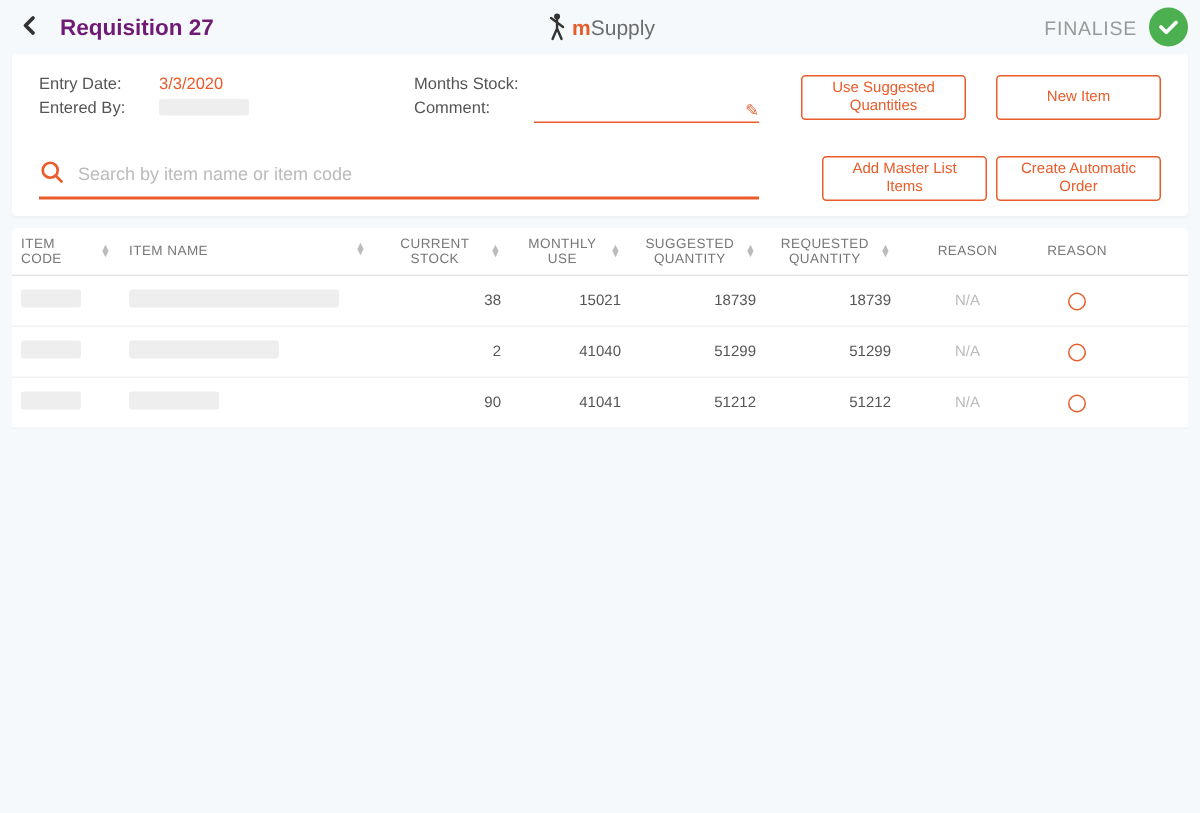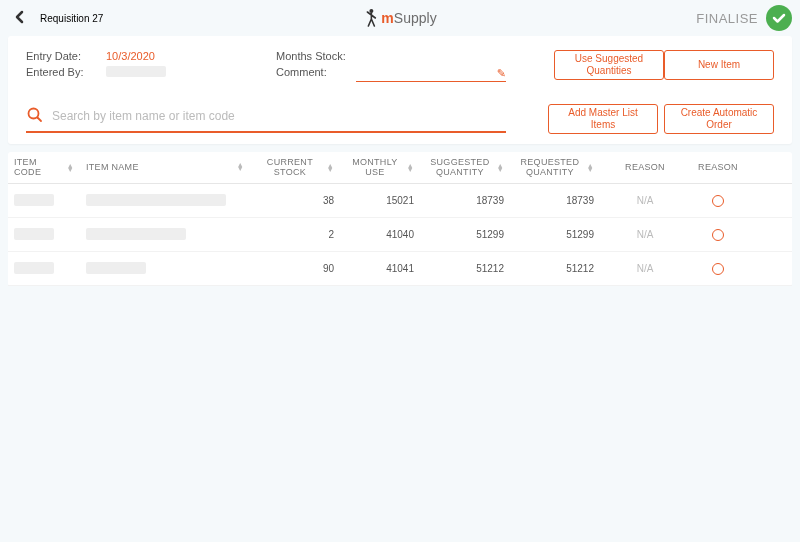--- a/index.html
+++ b/index.html
@@ -20,24 +20,24 @@
     background: #f5f9fb;
   }
   .back-btn {
     font-size: 18px;
     font-weight: bold;
     color: #333;
     cursor: pointer;
     padding: 4px 6px;
   }
   .page-title {
-    font-size: 10px;
-    color: #000000;
+    font-size: 15px;
+    color: #701a75;
     margin-left: 8px;
-    font-weight: 400;
+    font-weight: 700;
   }
   .logo {
     position: absolute;
     left: 50%;
     transform: translateX(-50%);
     display: flex;
     align-items: center;
     font-size: 14px;
     color: #6d6d6d;
   }
@@ -79,21 +79,21 @@
   .info-row {
     display: flex;
     align-items: flex-start;
     gap: 10px;
   }
   .info-col-left { width: 240px; }
   .info-col-mid { flex: 1; }
   .info-col-right {
     display: grid;
     grid-template-columns: repeat(2,110px);
-    gap: 0;
+    gap: 20px;
     border-radius: 14px;
   }
   .info-line { display: flex; font-size: 11px; margin-bottom: 4px; }
   .info-label { width: 80px; color: #555; }
   .info-value { color: #e95c2a; }
   .redacted {
     background: #eee;
     color: transparent;
     border-radius: 2px;
     display: inline-block;
@@ -247,21 +247,21 @@
         </svg>
     </div>
   </div>
 </div>
 
 <div class="panel">
   <div class="info-row">
     <div class="info-col-left">
       <div class="info-line">
         <span class="info-label">Entry Date:</span>
-        <span class="info-value">10/3/2020</span>
+        <span class="info-value">3/3/2020</span>
       </div>
       <div class="info-line">
         <span class="info-label">Entered By:</span>
         <span class="redacted w60"></span>
       </div>
     </div>
     <div class="info-col-mid">
       <div class="info-line">
         <span class="info-label">Months Stock:</span>
       </div>

